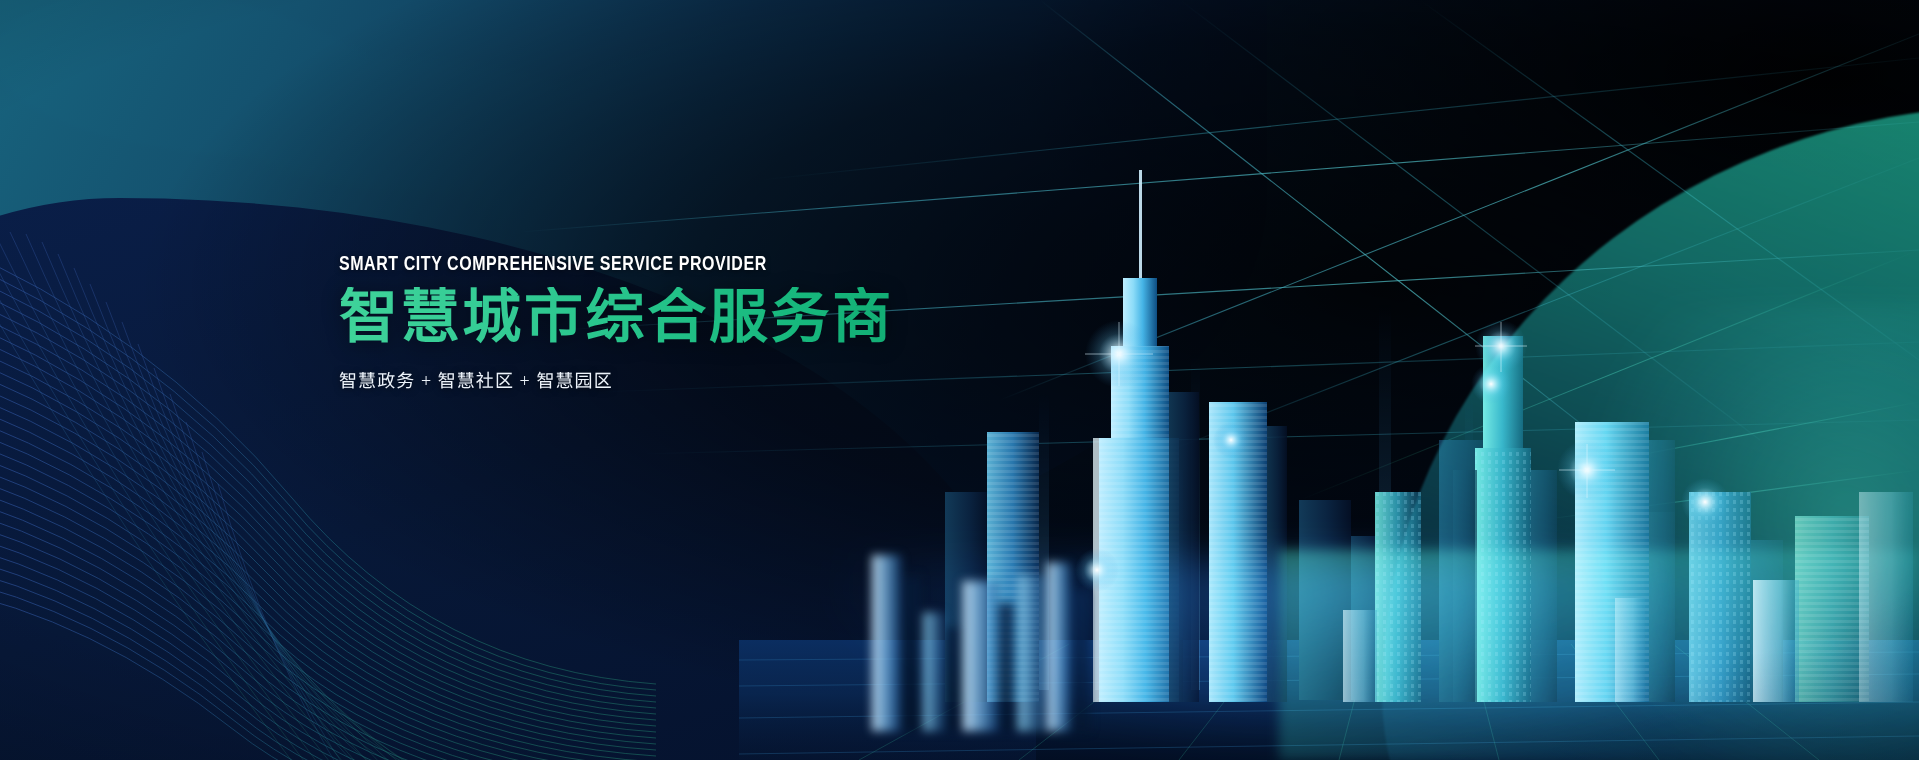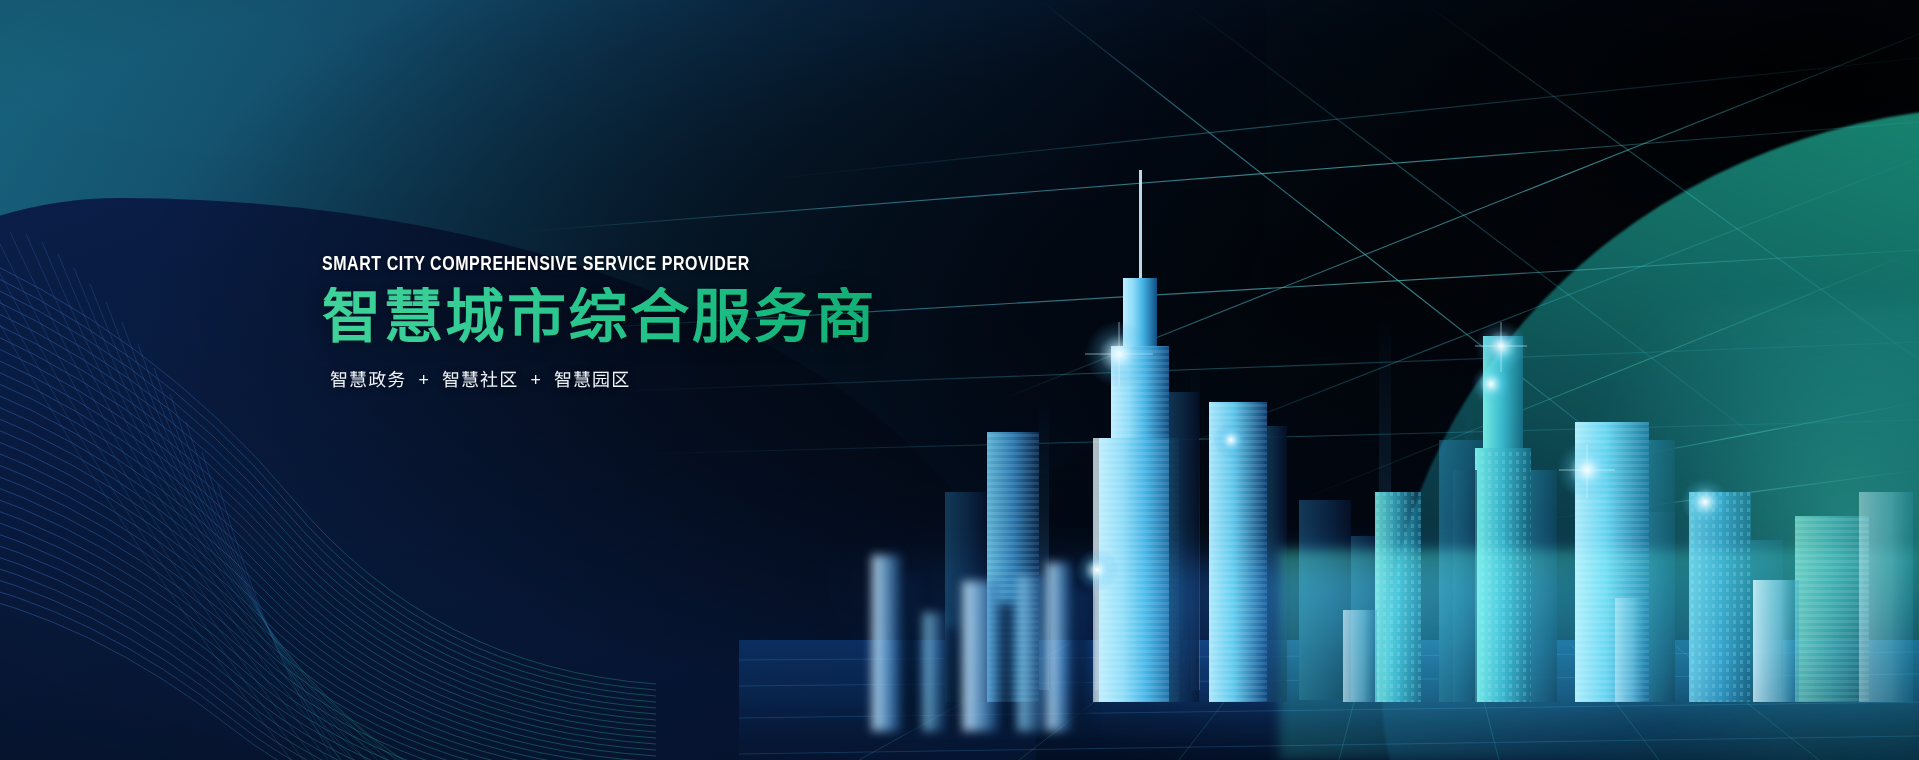--- a/index.html
+++ b/index.html
@@ -114,21 +114,21 @@
   }
   .vignette{
     position:absolute; inset:0;
     background:radial-gradient(125% 115% at 50% 46%, rgba(0,0,0,0) 48%, rgba(0,0,0,.42) 84%, rgba(0,0,0,.66) 100%);
     pointer-events:none;
   }
 
   
   .copy{
     position:absolute;
-    left:322px; top:253px;
+    left:339px; top:253px;
     z-index:20;
   }
   .eyebrow{
     font-family:"Liberation Sans Narrow","Liberation Sans",sans-serif;
     font-weight:700;
     font-size:20px;
     line-height:1;
     letter-spacing:.035em;
     color:#ffffff;
     transform:scaleX(.80);
@@ -146,28 +146,28 @@
     margin:0 0 24px 0;
     white-space:nowrap;
     background:linear-gradient(95deg,#3fd39a 0%,#34cc95 28%,#23c288 58%,#17b87d 82%,#12ad74 100%);
     -webkit-background-clip:text;
     background-clip:text;
     color:transparent;
     -webkit-text-fill-color:transparent;
     filter:drop-shadow(0 2px 10px rgba(0,0,0,.45));
   }
   .subline{
-    font-family:Liberation Mono, monospace;
+    font-family:Liberation Serif, serif;
     font-weight:400;
     font-size:18px;
     line-height:1.2;
     letter-spacing:.06em;
     color:#eef4fb;
     white-space:nowrap;
-    margin:8px;
+    margin:0;
     text-shadow:0 1px 7px rgba(0,0,0,.6);
   }
 </style>
 </head>
 <body>
 
 <div class="banner">
 
   <div class="sky-base"></div>
   <div class="sky-teal-top"></div>

